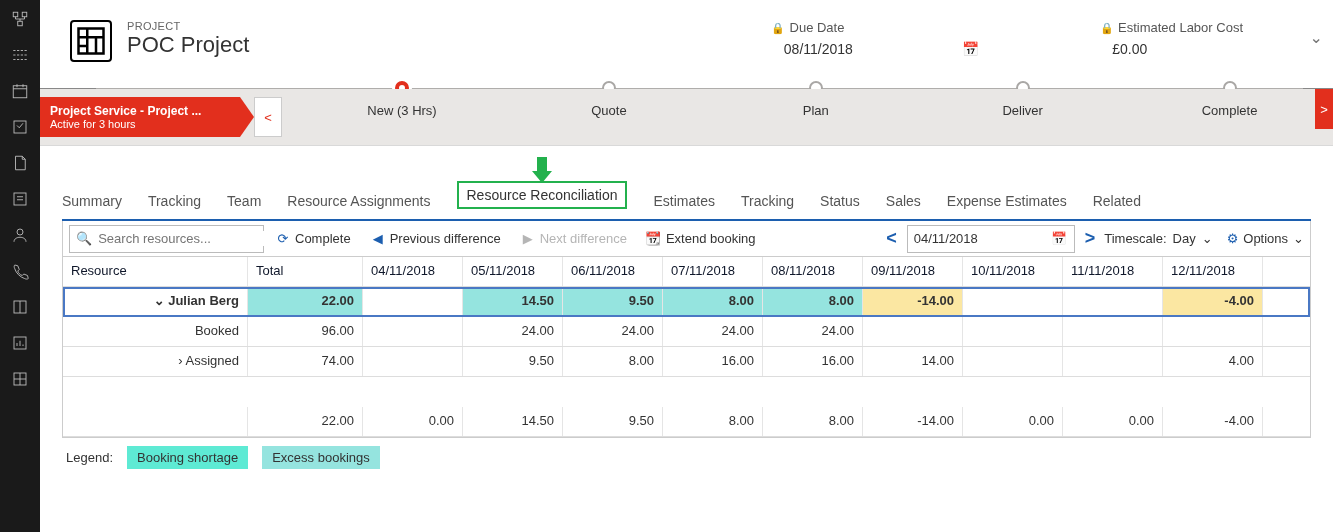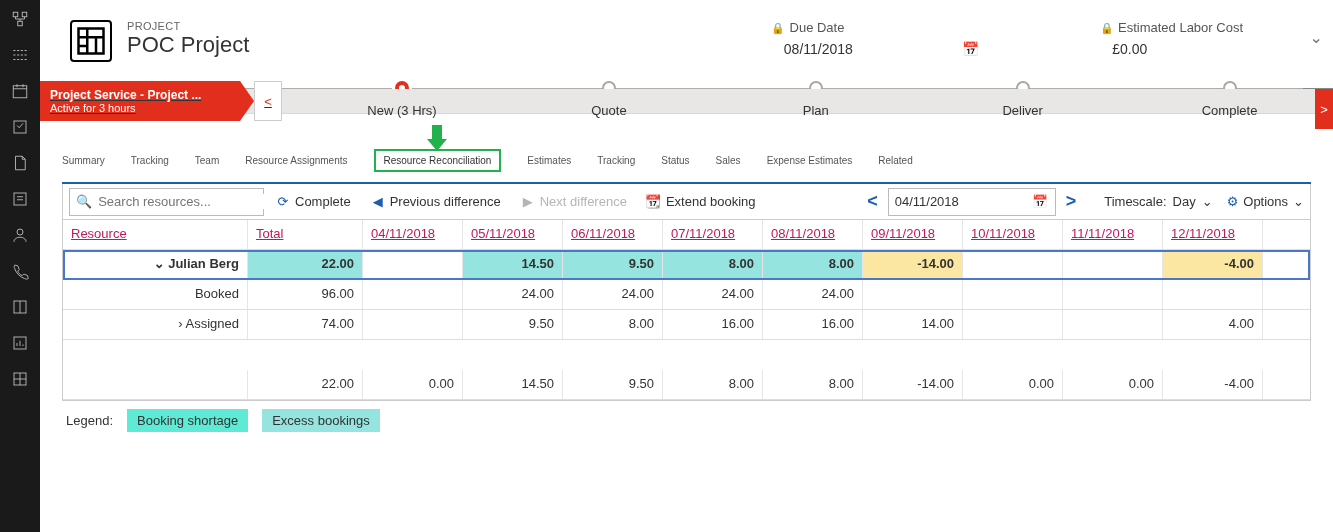--- a/index.html
+++ b/index.html
@@ -20,61 +20,61 @@
 .hdr-block { display:flex; flex-direction:column; gap:6px; }
 .hdr-lbl { font-size: 13px; color: #555; }
 .hdr-val { font-size: 14px; color: #333; padding-left: 12px; }
 .lock { font-size: 11px; margin-right: 4px; color:#444; }
 .hdr-date-wrap { display:flex; align-items:center; gap: 110px; }
 .cal-ic { font-size: 14px; color:#555; }
 .chev { position:absolute; right:10px; top:50%; transform:translateY(-50%); color:#777; font-size:16px; cursor:pointer;}
 
 
 .stage-wrap { border-top:1px solid #888; border-bottom:1px solid #d9d9d9; margin-top:14px; position:relative; }
-.stage-bar { height:24px; background:#e9e7e5; display:flex; align-items:center; position:relative;text-decoration:underline; }
+.stage-bar { height:56px; background:#e9e7e5; display:flex; align-items:center; position:relative; }
 .stage-box { background:#e22f1d; color:#fff; height:40px; width:200px; padding:4px 10px; display:flex; flex-direction:column; justify-content:center; position:relative; }
 .stage-box::after { content:""; position:absolute; right:-14px; top:0; width:0; height:0; border-top:20px solid transparent; border-bottom:20px solid transparent; border-left:14px solid #e22f1d; }
 .stage-label { font-size:12px; font-weight:600;}
 .stage-sub { font-size:11px; }
 .stage-prev { width:28px; height:40px; display:flex; align-items:center; justify-content:center; background:#fff; border:1px solid #ccc; margin-left:14px; color:#e22f1d; cursor:pointer; }
 .stage-next { position:absolute; right:0; top:0; width:18px; height:40px; background:#e22f1d; color:#fff; display:flex; align-items:center; justify-content:center; cursor:pointer;}
 .steps { position:absolute; left:0; right:0; top:-6px; height:12px; }
 .step-line { position:absolute; left:56px; right:30px; top:5px; height:3px; background:#afadab; }
 .step { position:absolute; top:-2px; transform:translateX(-50%);}
 .step .dot { width:14px; height:14px; border-radius:50%; background:#fff; border:2px solid #a9a7a5; }
 .step.active .dot { border:4px solid #e22f1d; width:14px; height:14px; background:#fff; box-shadow:0 0 0 3px #fff;}
 .step-names { display:flex; position:absolute; left:0; right:0; top:14px; height:20px;}
 .step-name { position:absolute; transform:translateX(-50%); font-size:13px; color:#333; }
 
 
-.tabs { display:flex; gap:26px; padding: 35px 22px 10px 22px; font-size:10px; color:#555; align-items:center; }
+.tabs { display:flex; gap:26px; padding: 35px 22px 10px 22px; font-size:14px; color:#555; align-items:flex-end; }
 .tab { cursor:pointer; }
 .tab.active { border:2px solid #23b14d; color:#333; padding:4px 8px; font-weight:400; }
 .arrow-down { position:relative; }
 .arrow-svg { position:absolute; top:-28px; left:50%; transform:translateX(-50%);}
 
 
 .panel { margin: 0 22px; border-top:2px solid #1c5eaf; }
 .toolbar { display:flex; align-items:center; border:1px solid #ccc; border-top:none; height:36px; padding:0 6px; gap:4px; font-size:13px;}
 .search-box { display:flex; align-items:center; border:1px solid #bbb; height:28px; width:195px; padding:0 6px; gap:6px;}
 .search-box input { border:none; outline:none; flex:1; font-size:13px; color:#333;}
 .tb-btn { display:flex; align-items:center; gap:5px; padding:0 8px; height:100%; cursor:pointer; color:#333;}
 .tb-btn.dim { color:#b5b5b5; cursor:default;}
 .tb-icon { width:14px; height:14px; display:inline-flex; align-items:center; justify-content:center;}
 .date-nav { display:flex; align-items:center; margin-left:auto; gap:10px;}
 .date-nav .nav-ar { color:#1c5eaf; font-size:18px; cursor:pointer; font-weight:bold;}
 .date-input { display:flex; align-items:center; border:1px solid #bbb; height:28px; width:168px; padding:0 6px; justify-content:space-between;}
-.timescale { display:flex; align-items:center; gap:6px; margin-left:24px;}
+.timescale { display:flex; align-items:center; gap:6px; margin-left:5px;}
 .opts { display:flex; align-items:center; gap:5px; margin-left:10px; color:#333;}
 .gear { color:#1c5eaf; }
 
 
 .grid { border:1px solid #ccc; border-top:none; }
 .row { display:flex; border-bottom:1px solid #ddd; min-height:30px; }
-.row.head { color:#be185d;text-decoration:underline; }
+.row.head { color:#0f172a; }
 .cell { flex:0 0 100px; padding:6px 8px; border-right:1px solid #e5e5e5; text-align:right; font-size:13px; }
 .cell.res { flex:0 0 185px; text-align:right; }
 .cell.total { flex:0 0 115px; }
 .row.head .cell { text-align:left; }
 .row.julian .cell { background:#95e4df; font-weight:bold; }
 .row.julian .cell.res { background:#fff; font-weight:bold;}
 .row.julian .cell.neg { background:#fbe7a2; }
 .row.julian .cell.blank { background:#fff;}
 .row.selected { outline: 2px solid #4a78c4; outline-offset: -2px;}
 .caret { display:inline-block; width:12px; }

